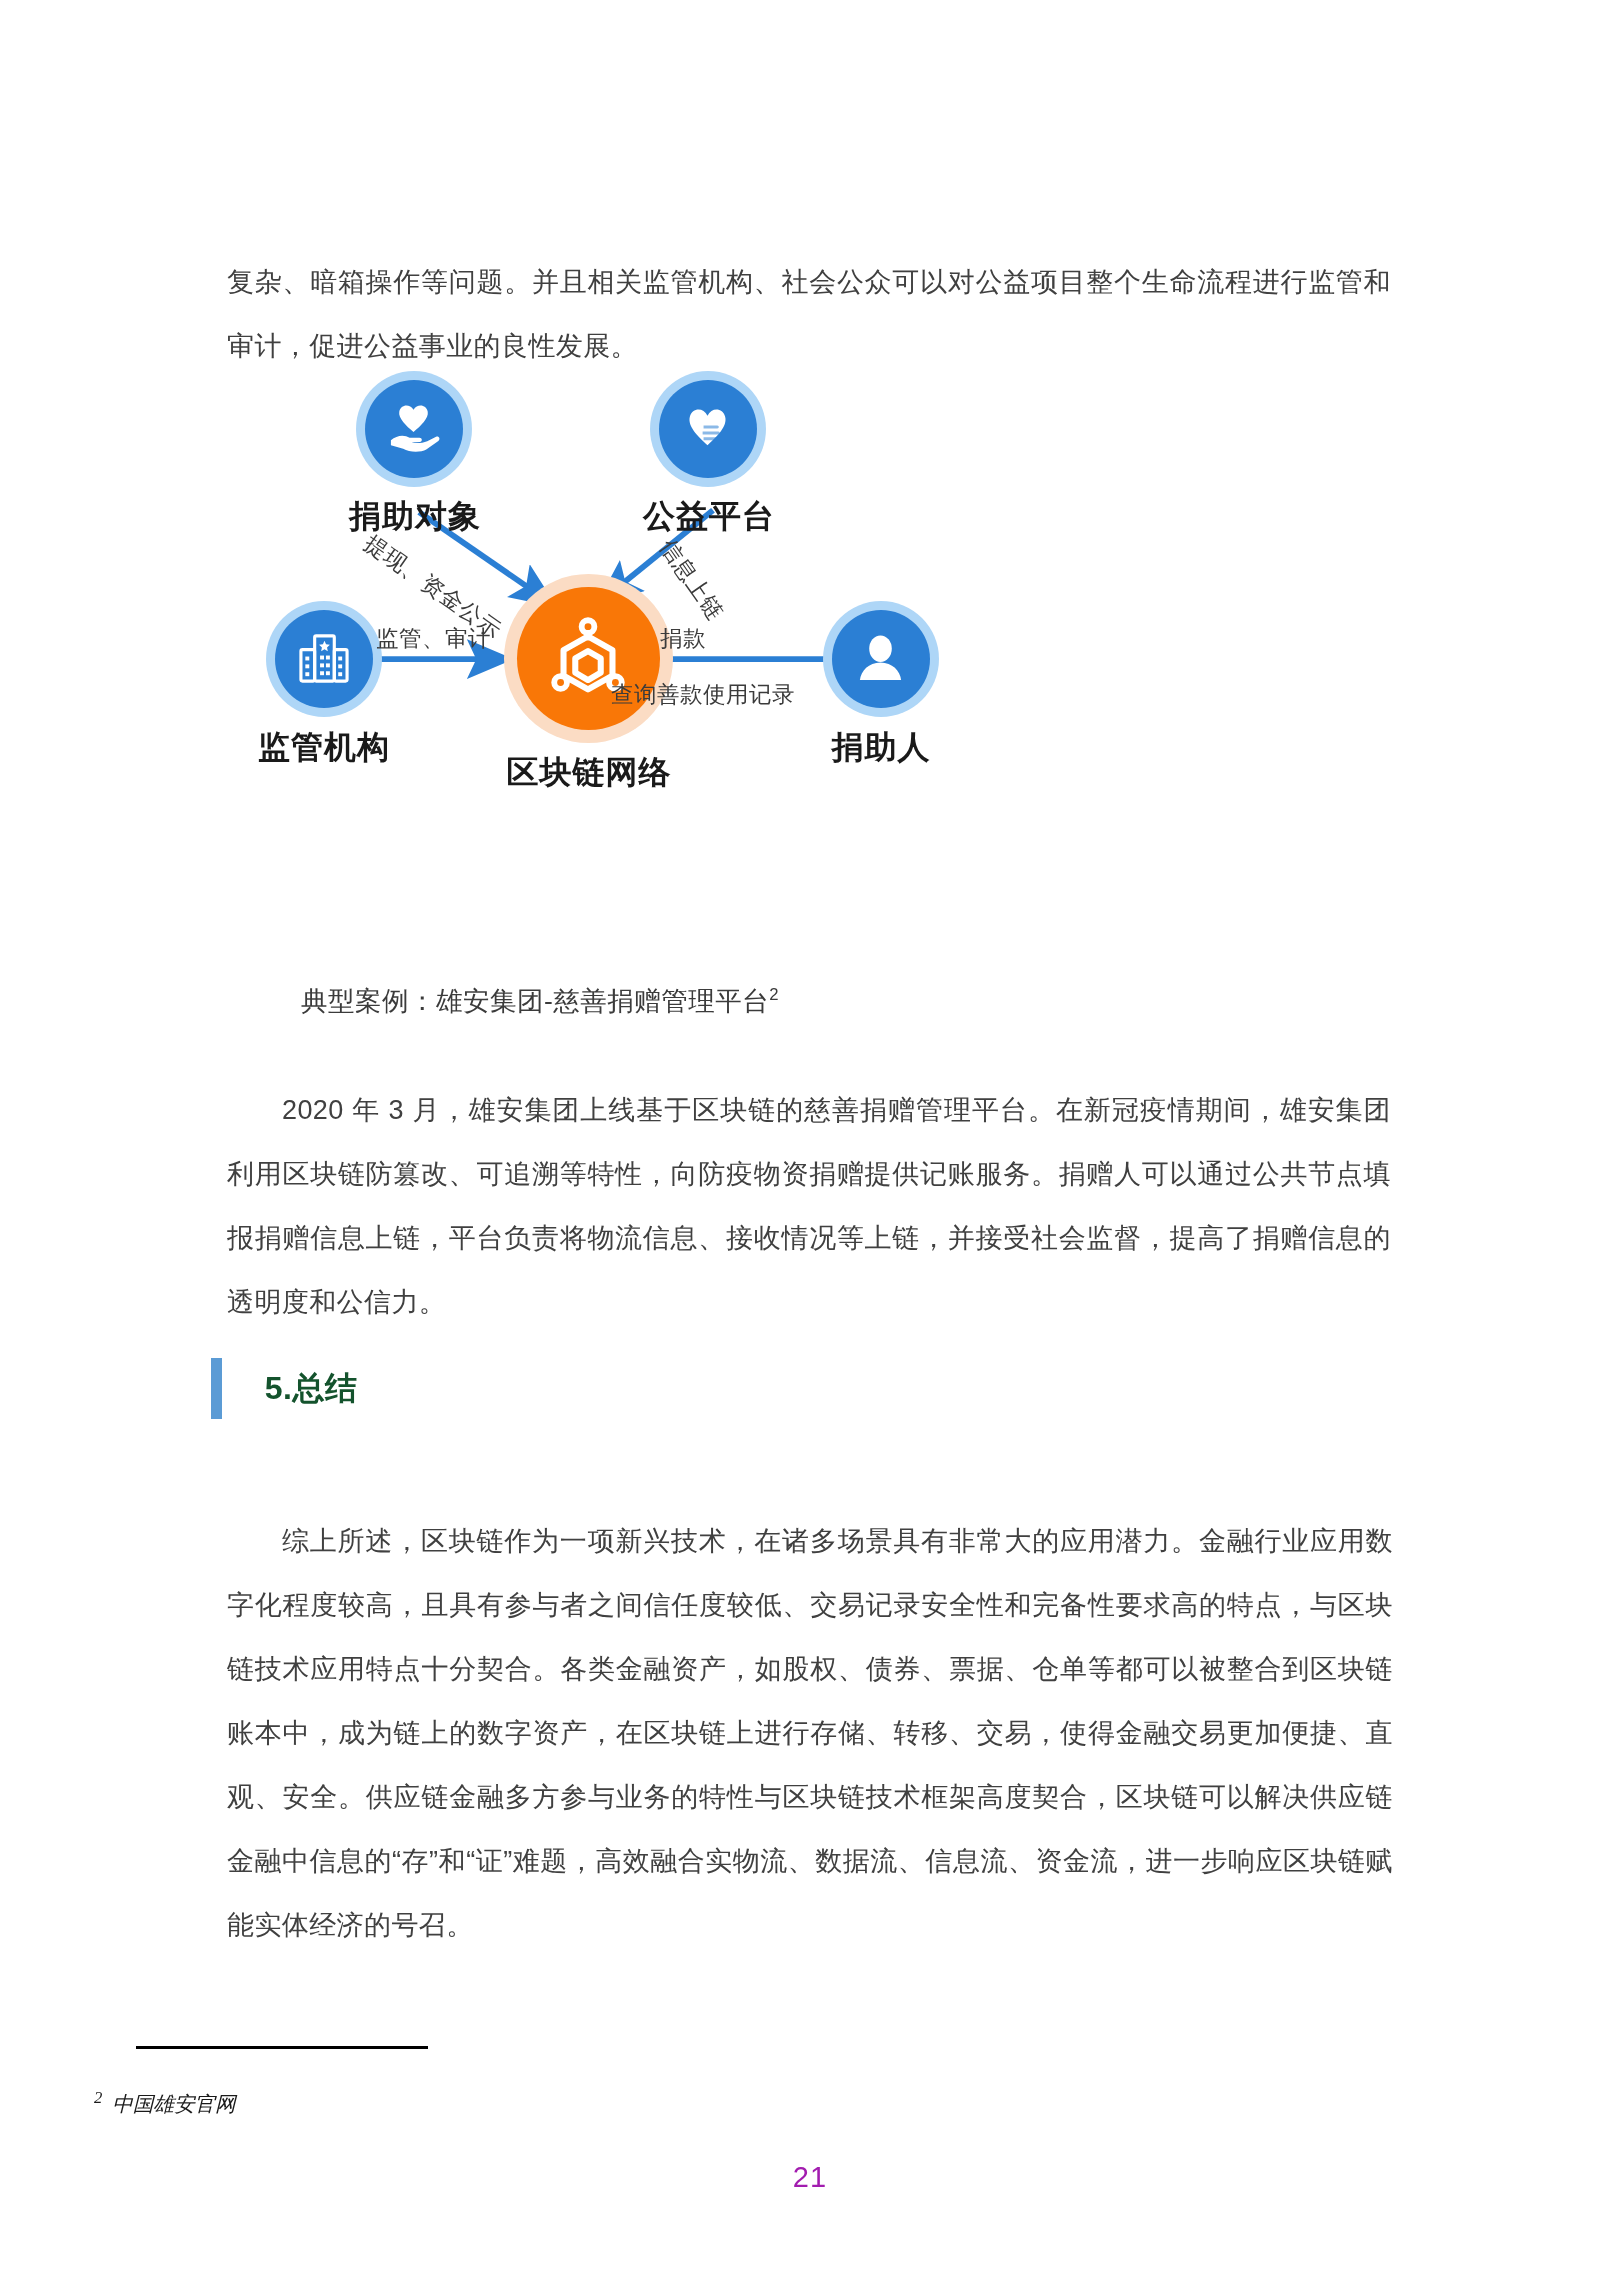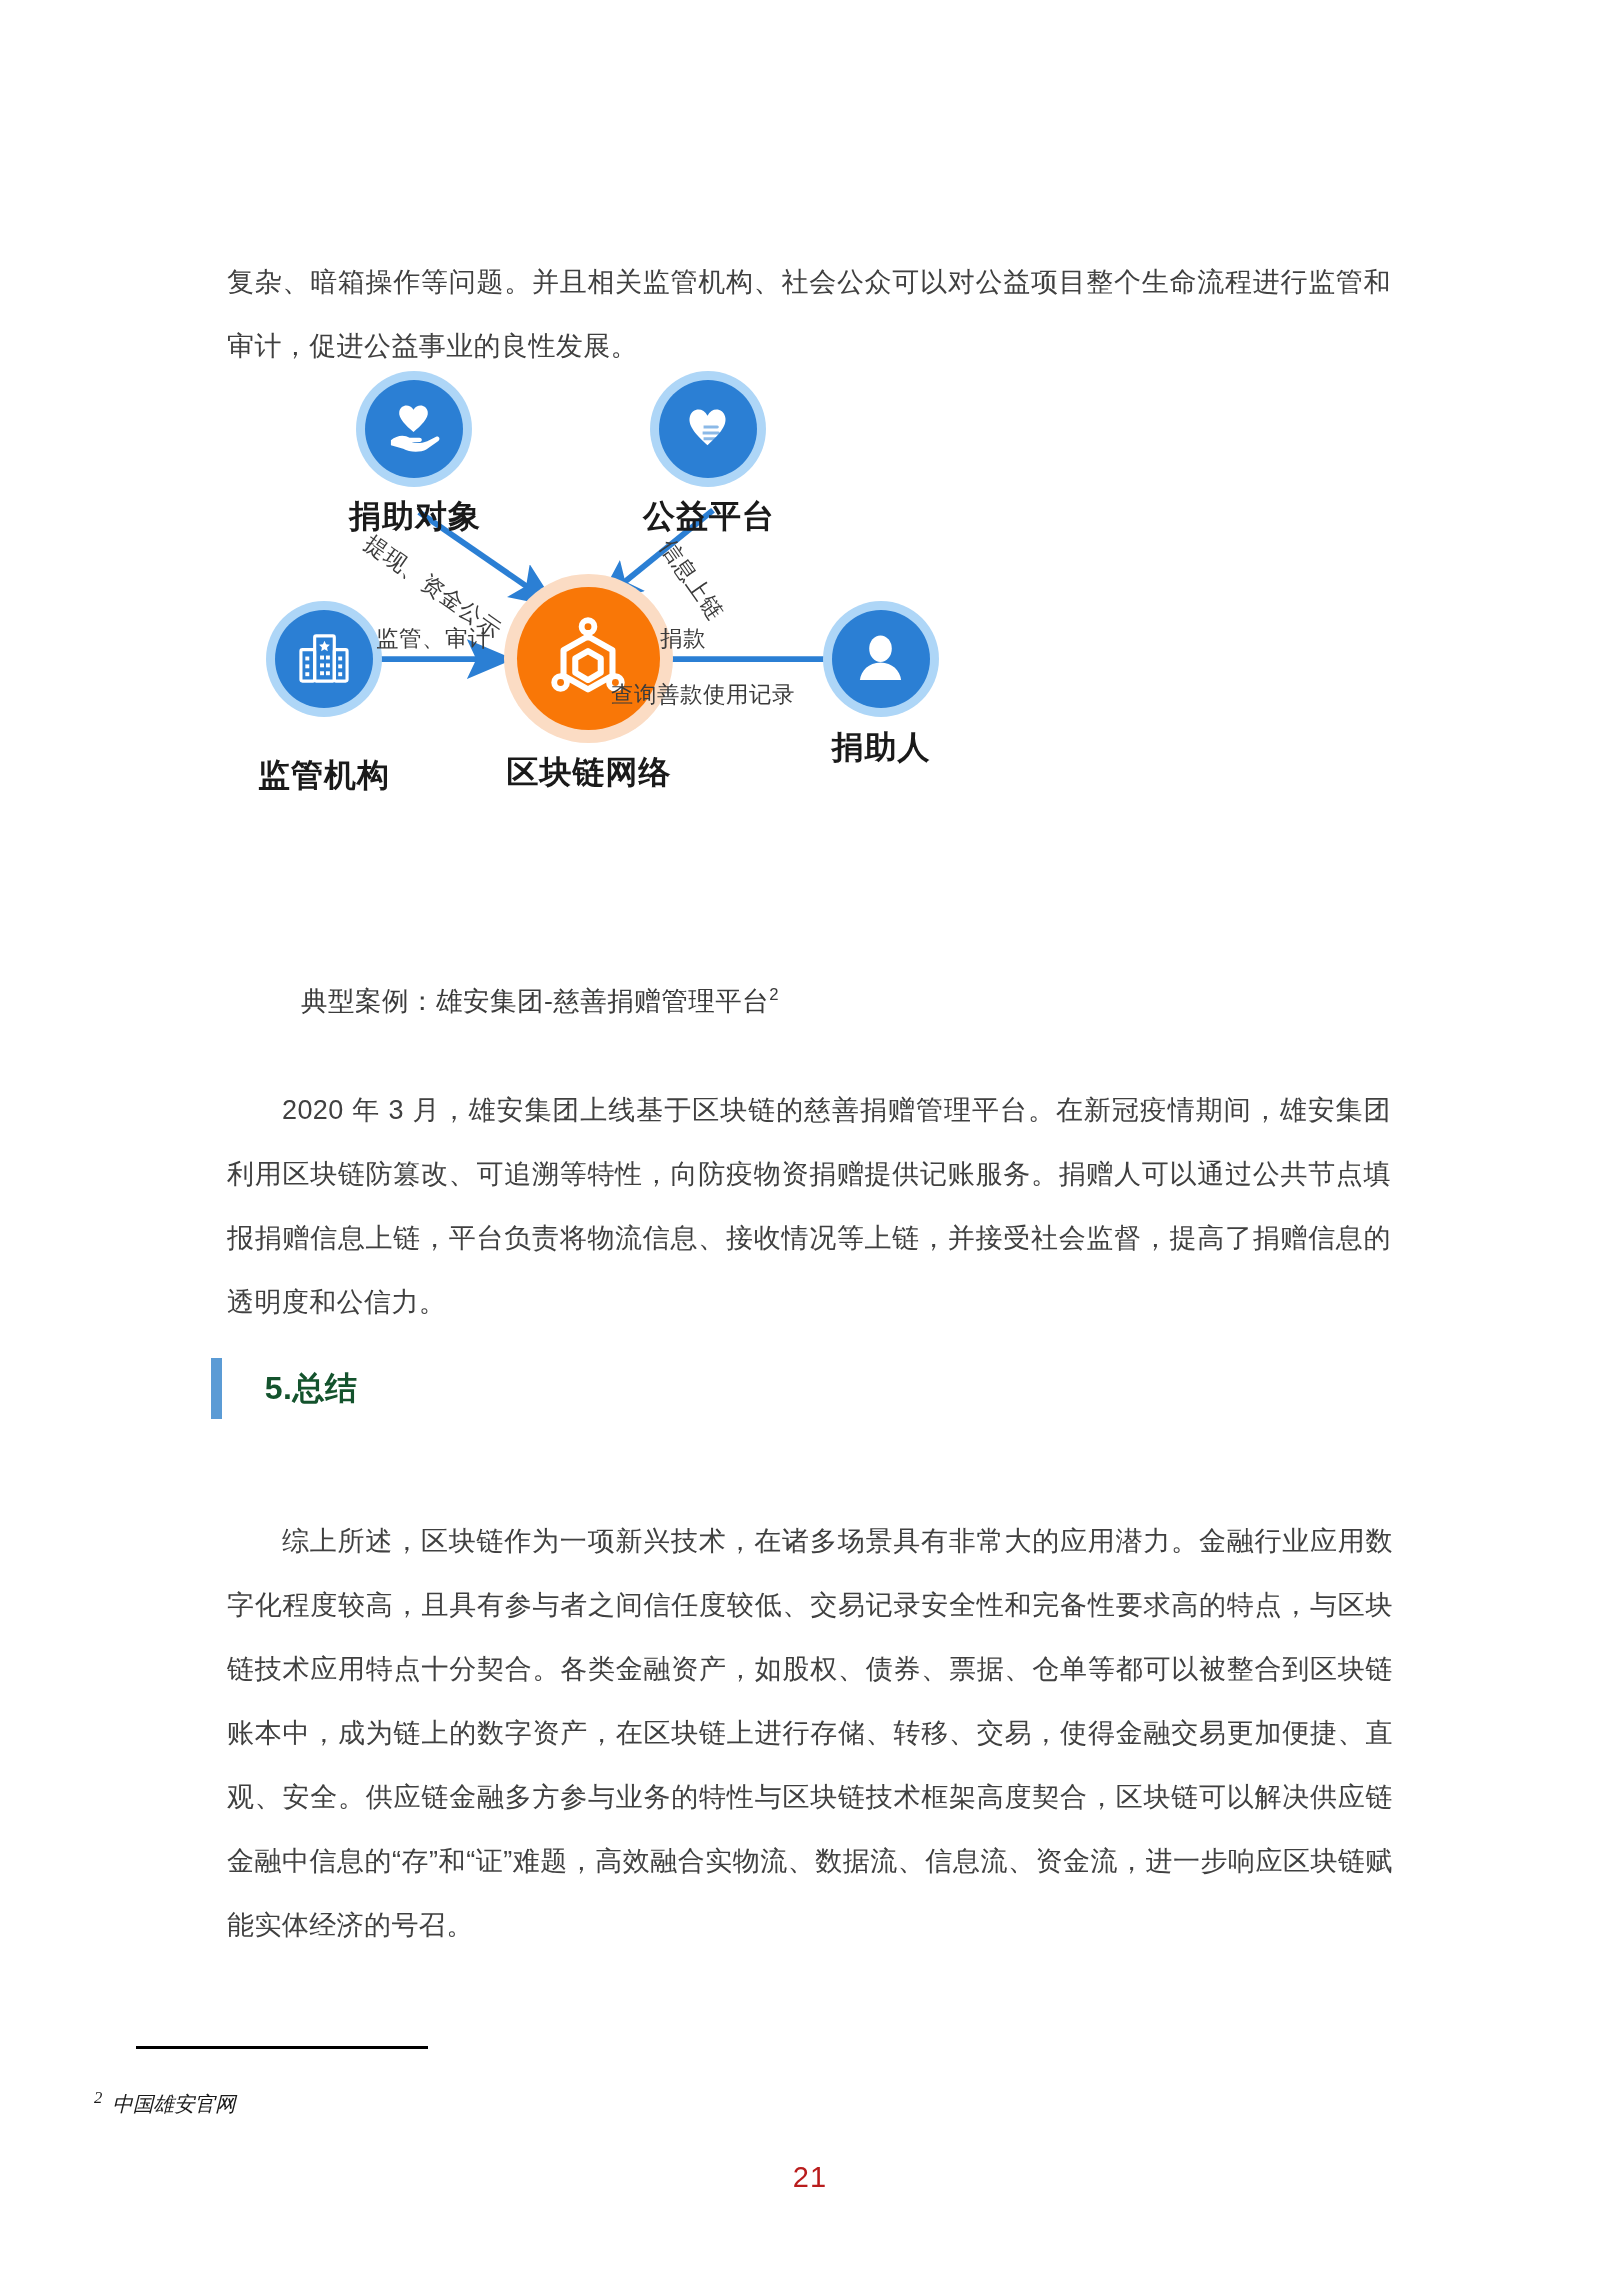--- a/index.html
+++ b/index.html
@@ -158,21 +158,21 @@
   }
 
   
   .page-number {
     position: absolute;
     left: 0;
     top: 2161px;
     width: 1620px;
     text-align: center;
     font-size: 29px;
-    color: #b91c1c;
+    color: #a21caf;
     letter-spacing: 1px;
   }
 </style>
 </head>
 <body>
 
 <div class="page">
 
   <div class="top-para">
     <p class="para">复杂、暗箱操作等问题。并且相关监管机构、社会公众可以对公益项目整个生命流程进行监管和审计，促进公益事业的良性发展。</p>
@@ -236,21 +236,21 @@
           <rect x="31.5" y="40" width="4" height="4" fill="#ffffff"></rect>
           <rect x="10.5" y="25" width="4" height="4" fill="#ffffff"></rect>
           <rect x="10.5" y="33" width="4" height="4" fill="#ffffff"></rect>
           <rect x="10.5" y="41" width="4" height="4" fill="#ffffff"></rect>
           <rect x="44" y="25" width="4" height="4" fill="#ffffff"></rect>
           <rect x="44" y="33" width="4" height="4" fill="#ffffff"></rect>
           <rect x="44" y="41" width="4" height="4" fill="#ffffff"></rect>
         </svg>
       </div>
     </div>
-    <div class="node-label" style="left:31px; top:363px; width:132px; text-align:left;margin-top:28px;">监管机构</div>
+    <div class="node-label" style="left:31px; top:363px; width:132px; text-align:left;">监管机构</div>
 
     <div class="node" style="left:277px; top:211px; width:169px; height:169px;">
       <div class="ring" style="background:#FBDCC4;"></div>
       <div class="inner" style="left:12.7px; top:12.7px; width:143px; height:143px; background:#F97707;">
         <svg width="94" height="94" viewBox="0 0 96 96">
           <g fill="none" stroke="#ffffff" stroke-width="6.2" stroke-linejoin="round" stroke-linecap="round">
             <path d="M48 26 L73 40 L73 66 L48 80 L23 66 L23 40 Z"></path>
             <path d="M48 41 L61 48.5 L61 63 L48 70.5 L35 63 L35 48.5 Z"></path>
             <line x1="48" y1="19" x2="48" y2="27"></line>
             <line x1="23" y1="66" x2="23" y2="70"></line>

